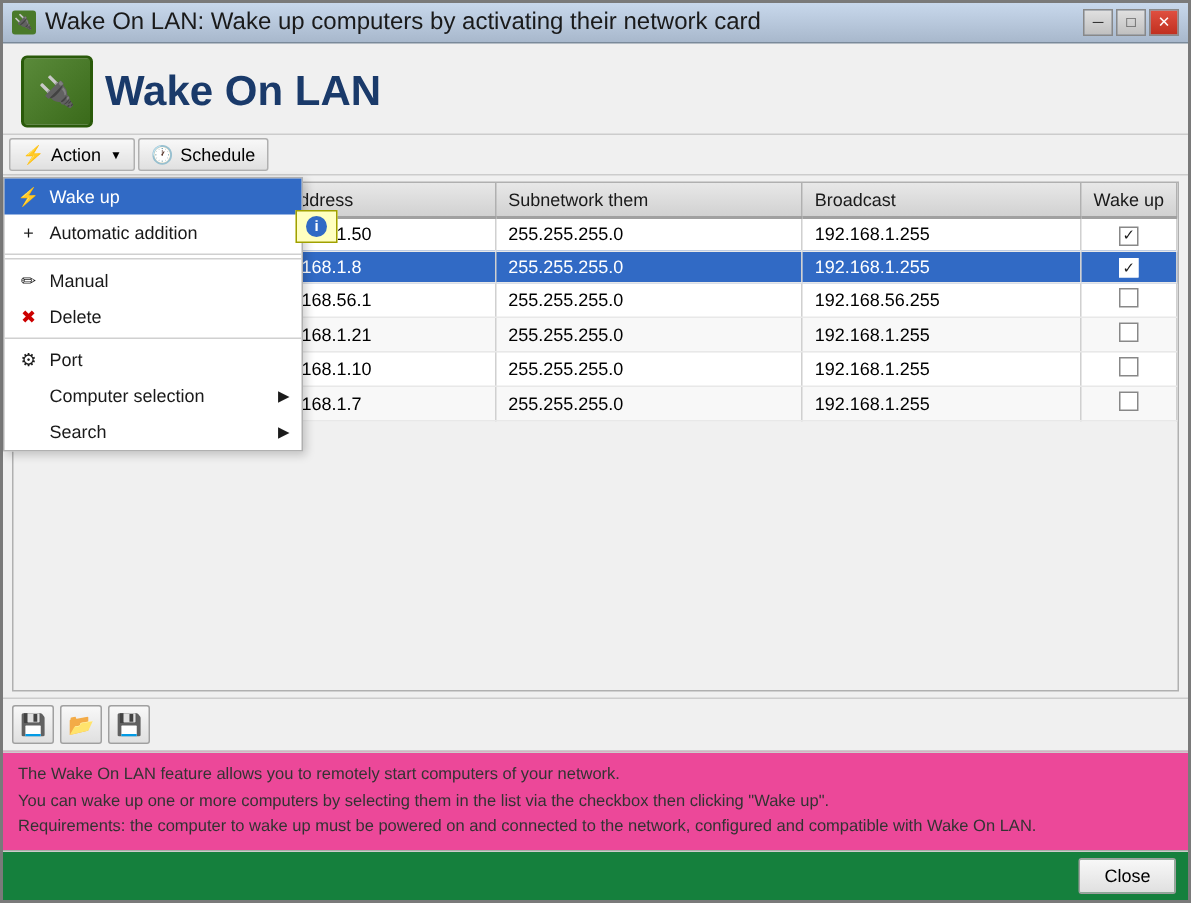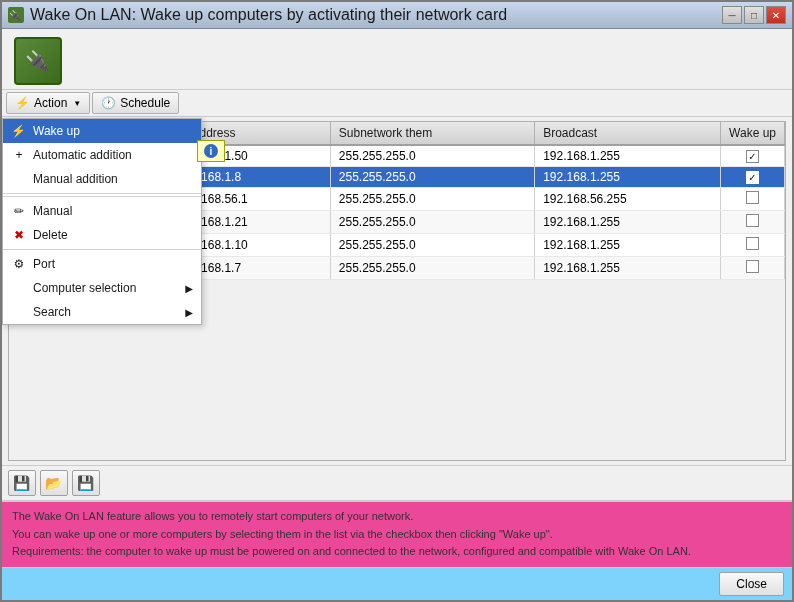--- a/index.html
+++ b/index.html
@@ -277,21 +277,21 @@
       color: #333;
       line-height: 1.6;
       flex-shrink: 0;
     }
 
     .bottom-row {
       display: flex;
       justify-content: flex-end;
       align-items: flex-end;
       padding: 4px 8px;
-      background: #7dd3fc;
+      background: #15803d;
       border-top: 1px solid #ccc;
     }
     .close-button {
       padding: 4px 16px;
       background: linear-gradient(to bottom, #f8f8f8, #e0e0e0);
       border: 1px solid #a0a0a0;
       cursor: pointer;
       font-size: 12px;
       border-radius: 2px;
     }
@@ -309,20 +309,21 @@
     <div class="title-buttons">
       <div class="title-btn">─</div>
       <div class="title-btn">□</div>
       <div class="title-btn close-btn">✕</div>
     </div>
   </div>
 
   <div class="header-area">
     <div class="app-logo">
       <div class="logo-icon">🔌</div>
+      <span class="app-title">Wake On LAN</span>
     </div>
   </div>
 
   <div class="toolbar">
     <div class="toolbar-btn">
       <span>⚡</span>
       <span>Action</span>
       <span class="arrow">▼</span>
     </div>
     <div class="toolbar-btn">
@@ -331,24 +332,20 @@
     </div>
 
     <div class="dropdown-menu">
       <div class="menu-item active">
         <span class="menu-icon">⚡</span>
         <span>Wake up</span>
       </div>
       <div class="menu-item">
         <span class="menu-icon">+</span>
         <span>Automatic addition</span>
-      </div>
-      <div class="menu-item">
-        <span class="menu-icon"></span>
-        <span>Manual addition</span>
       </div>
       <div class="menu-separator"></div>
       <div class="menu-separator"></div>
       <div class="menu-item">
         <span class="menu-icon">✏</span>
         <span>Manual</span>
       </div>
       <div class="menu-item">
         <span class="menu-icon" style="color:#c00;">✖</span>
         <span>Delete</span>

